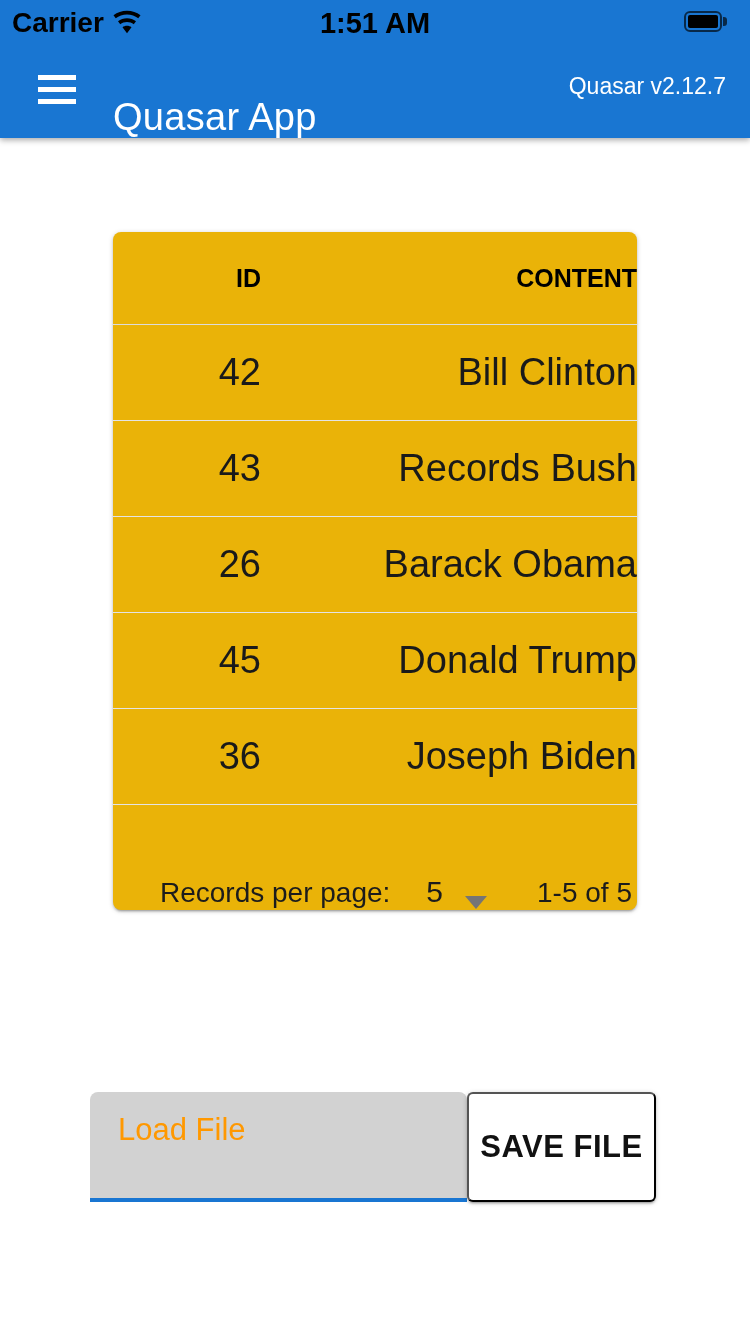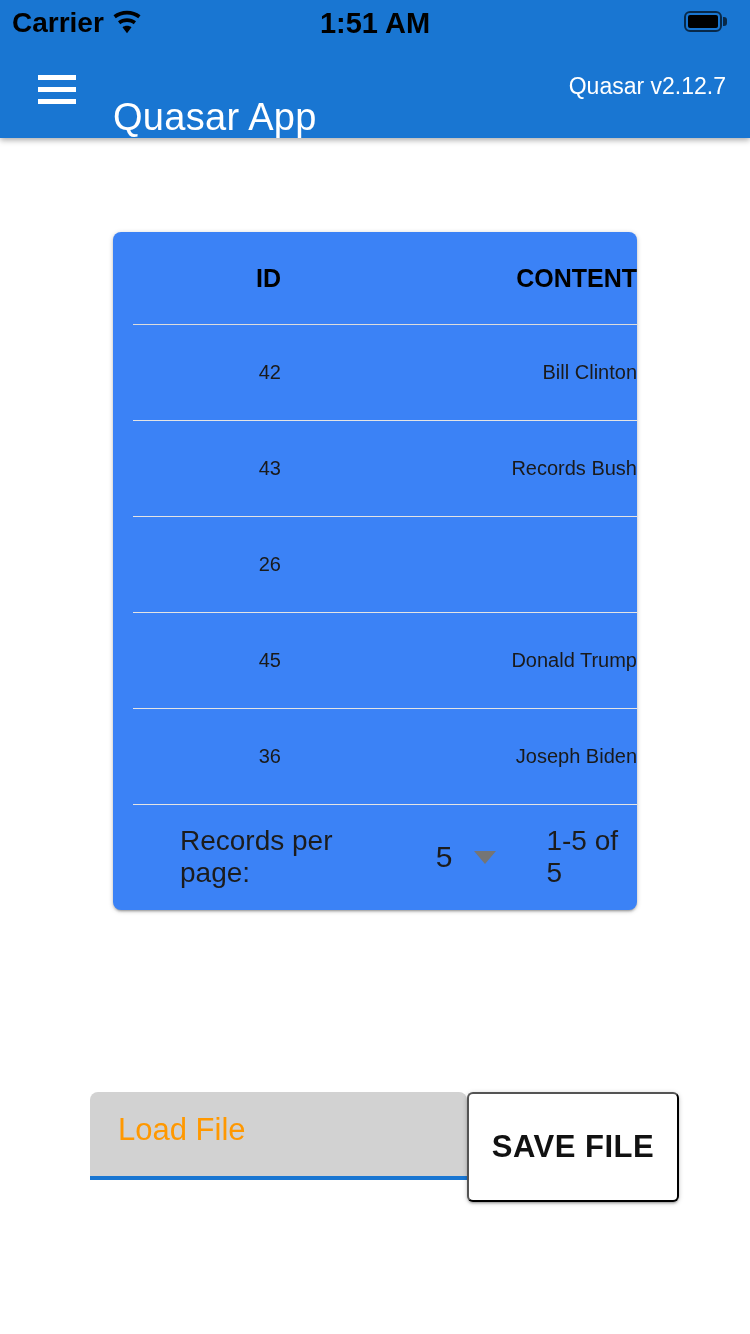--- a/index.html
+++ b/index.html
@@ -52,66 +52,65 @@
     font-size:38px; font-weight:400; color:#fff; letter-spacing:0.3px;margin-top:30px;
   }
   .app-version {
     position:absolute; right:24px; top:31px;
     font-size:23px; font-weight:400; color:#fff;
   }
 
   
   .table-card {
     position:absolute; left:113px; top:232px; width:524px; height:678px;
-    background:#3b82f6; border-radius:8px;
+    background:#eab308; border-radius:8px;
     box-shadow:0 1px 5px rgba(0,0,0,0.2), 0 2px 2px rgba(0,0,0,0.14), 0 3px 1px -2px rgba(0,0,0,0.12);
-    padding-left:20px;
   }
   .thead {
     display:flex; align-items:center; height:93px;
     border-bottom:1px solid #dcdcdc;
     font-size:25px; font-weight:700; color:#000;
   }
   .col-id { width:180px; text-align:right; padding-right:32px; }
   .col-content { flex:1; padding-left:24px; text-align:right; }
   .trow {
     display:flex; align-items:center; height:96px;
     border-bottom:1px solid #e4e4e4;
-    font-size:20px; font-weight:400; color:#1a1a1a;
+    font-size:38px; font-weight:400; color:#1a1a1a;
   }
   .tfoot {
-    display:flex; align-items:center; height:104px;
+    display:flex; align-items:flex-end; height:104px;
     padding-left:47px;
     font-size:28px; color:#1c1c1c;
   }
   .per-page-value { margin-left:36px; font-size:30px; }
   .dropdown-arrow {
     margin-left:22px; width:0; height:0;
     border-left:11px solid transparent; border-right:11px solid transparent;
     border-top:13px solid #757575;
     cursor:pointer;
   }
   .range-label { margin-left:50px; }
 
   
   .load-field {
-    position:absolute; left:90px; top:1092px; width:377px; height:88px;
+    position:absolute; left:90px; top:1092px; width:377px; height:110px;
     background:#d2d2d2; border-radius:8px 8px 0 0;
     cursor:pointer;
   }
   .load-underline {
     position:absolute; left:0; bottom:0; width:100%; height:4px;
     background:#1976d2;
   }
   .load-label {
     position:absolute; left:28px; top:20px;
     font-size:31px; color:#ff9800;
   }
   .save-button {
-    position:absolute; left:467px; top:1092px; width:212px; height:110px;
+    position:absolute; left:467px; top:1092px; width:189px; height:110px;
     background:#fff; border-radius:6px;
     box-shadow:0 1px 5px rgba(0,0,0,0.2), 0 2px 2px rgba(0,0,0,0.14), 0 3px 1px -2px rgba(0,0,0,0.12);
     display:flex; align-items:center; justify-content:center;
     font-size:31px; font-weight:700; letter-spacing:0.5px; color:#111;
     cursor:pointer;
   }
 </style>
 </head>
 <body>
 
@@ -148,20 +147,21 @@
   <div class="trow">
     <div class="col-id">42</div>
     <div class="col-content">Bill Clinton</div>
   </div>
   <div class="trow">
     <div class="col-id">43</div>
     <div class="col-content">Records Bush</div>
   </div>
   <div class="trow">
     <div class="col-id">26</div>
+    <div class="col-content">Barack Obama</div>
   </div>
   <div class="trow">
     <div class="col-id">45</div>
     <div class="col-content">Donald Trump</div>
   </div>
   <div class="trow">
     <div class="col-id">36</div>
     <div class="col-content">Joseph Biden</div>
   </div>
 

